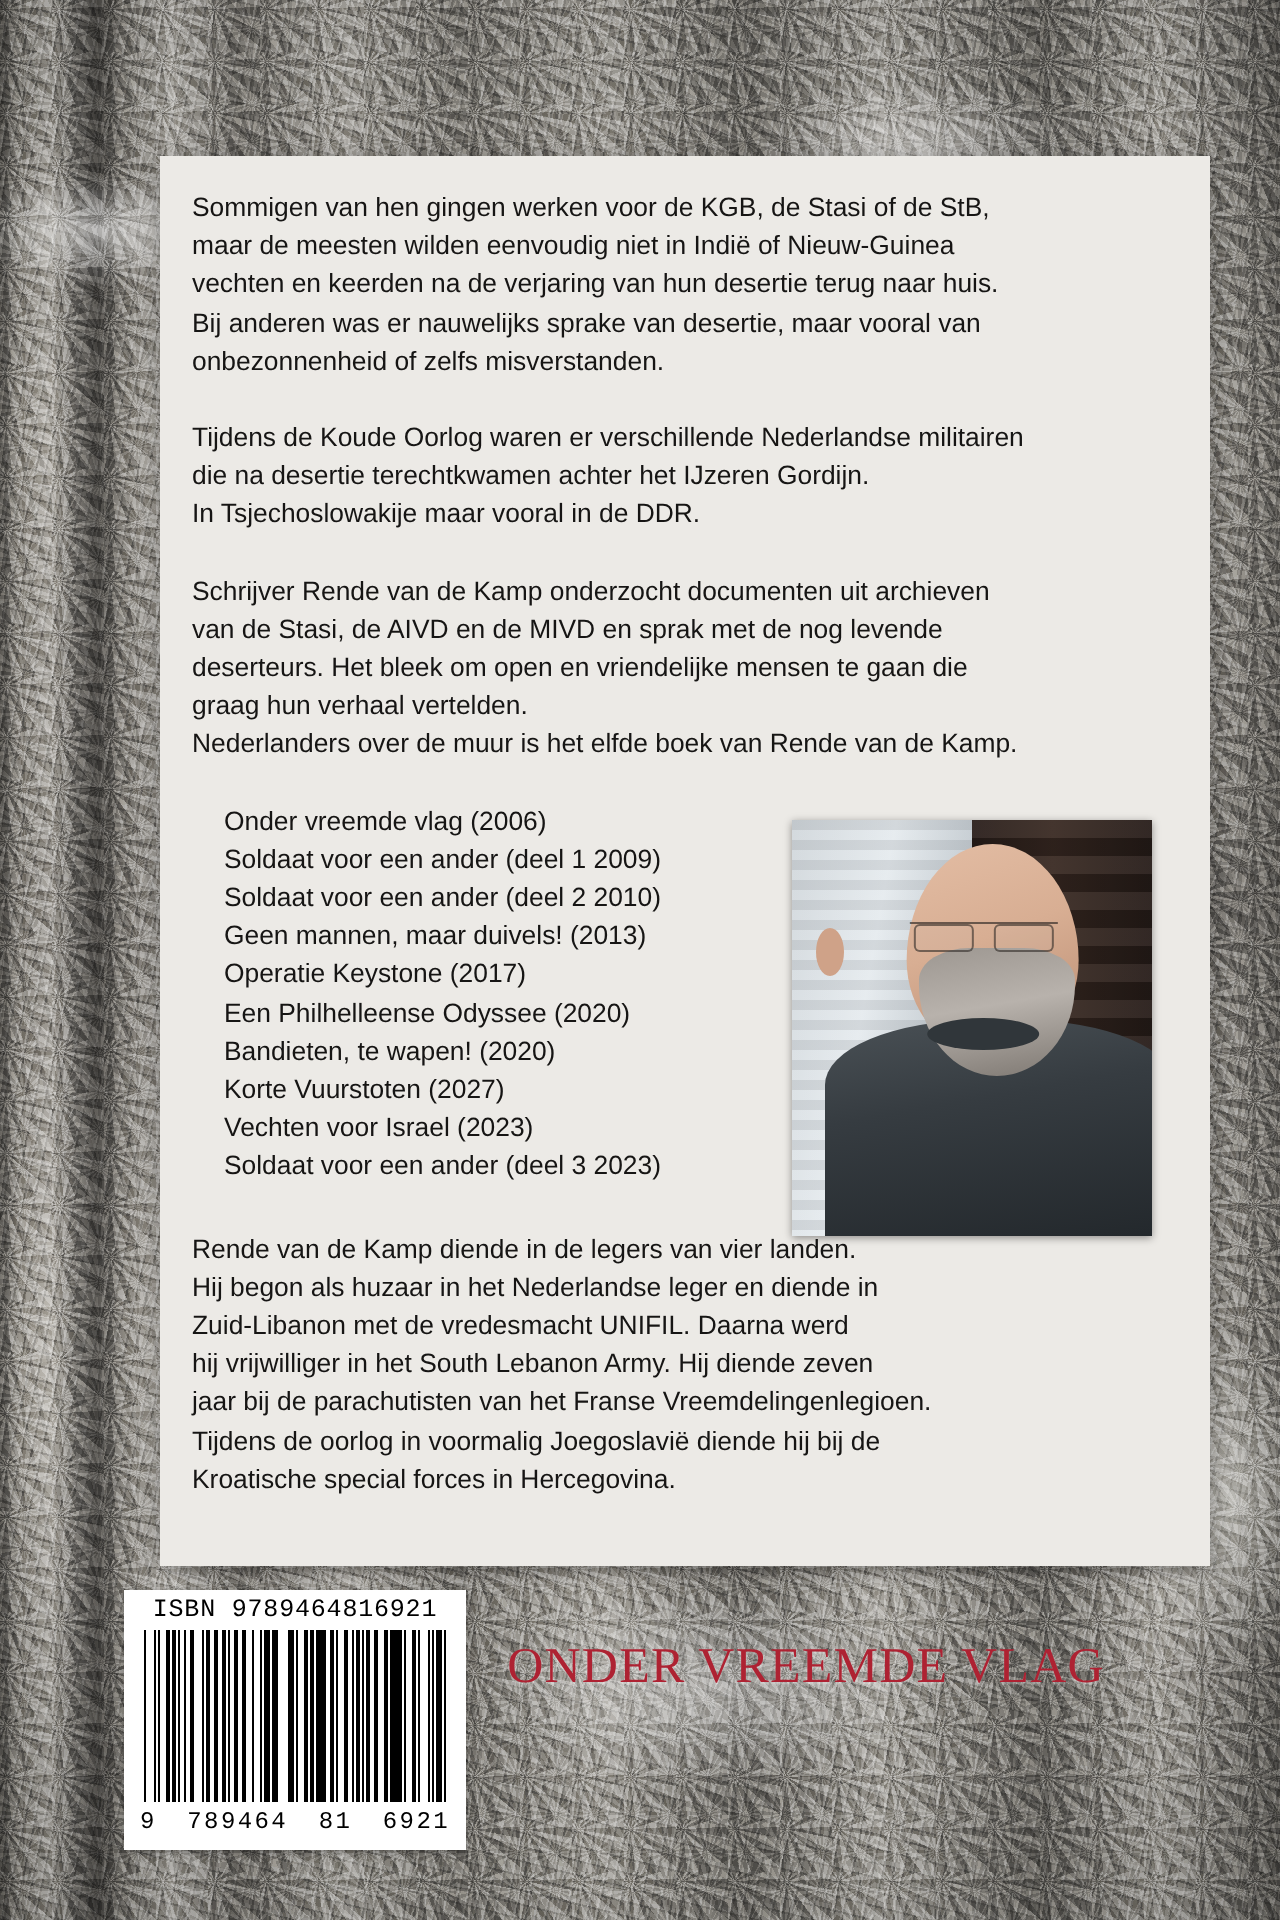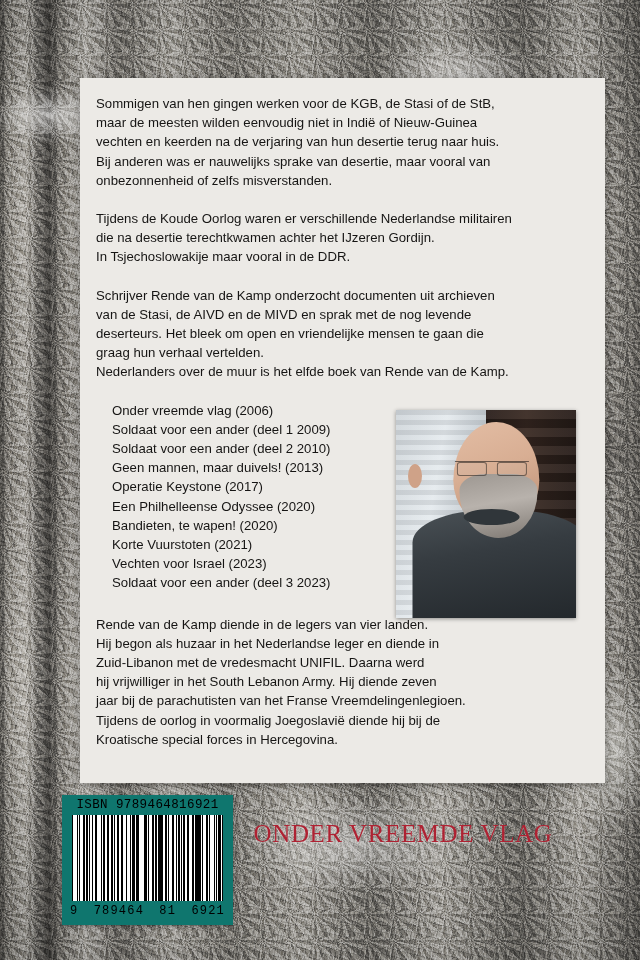--- a/index.html
+++ b/index.html
@@ -199,21 +199,21 @@
     background: #30363a;
   }
 
   
   .barcode-box {
     position: absolute;
     left: 62px;
     top: 795px;
     width: 171px;
     height: 130px;
-    background: #0f766e;
+    background: #ffffff;
     padding: 0;
     box-sizing: border-box;
     box-shadow: 0 1px 4px rgba(0,0,0,.35);
   }
   .isbn-text {
     position: absolute;
     top: 3px; left: 0; right: 0;
     text-align: center;
     font-family: "Liberation Mono", monospace;
     font-size: 12.5px;
@@ -292,21 +292,21 @@
 
 
       <ul class="booklist">
         <li>Onder vreemde vlag (2006)</li>
         <li>Soldaat voor een ander (deel 1 2009)</li>
         <li>Soldaat voor een ander (deel 2 2010)</li>
         <li>Geen mannen, maar duivels! (2013)</li>
         <li>Operatie Keystone (2017)</li>
         <li>Een Philhelleense Odyssee (2020)</li>
         <li>Bandieten, te wapen! (2020)</li>
-        <li>Korte Vuurstoten (2021)</li>
+        <li>Korte Vuurstoten (2027)</li>
         <li>Vechten voor Israel (2023)</li>
         <li>Soldaat voor een ander (deel 3 2023)</li>
       </ul>
 
       <p class="bio">Rende van de Kamp diende in de legers van vier landen.
 Hij begon als huzaar in het Nederlandse leger en diende in
 Zuid-Libanon met de vredesmacht UNIFIL. Daarna werd
 hij vrijwilliger in het South Lebanon Army. Hij diende zeven
 jaar bij de parachutisten van het Franse Vreemdelingenlegioen.
 Tijdens de oorlog in voormalig Joegoslavië diende hij bij de

